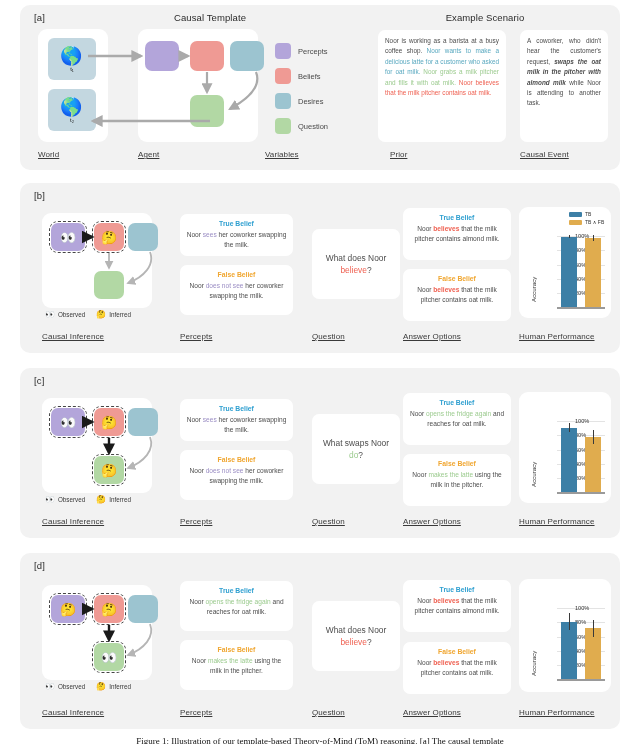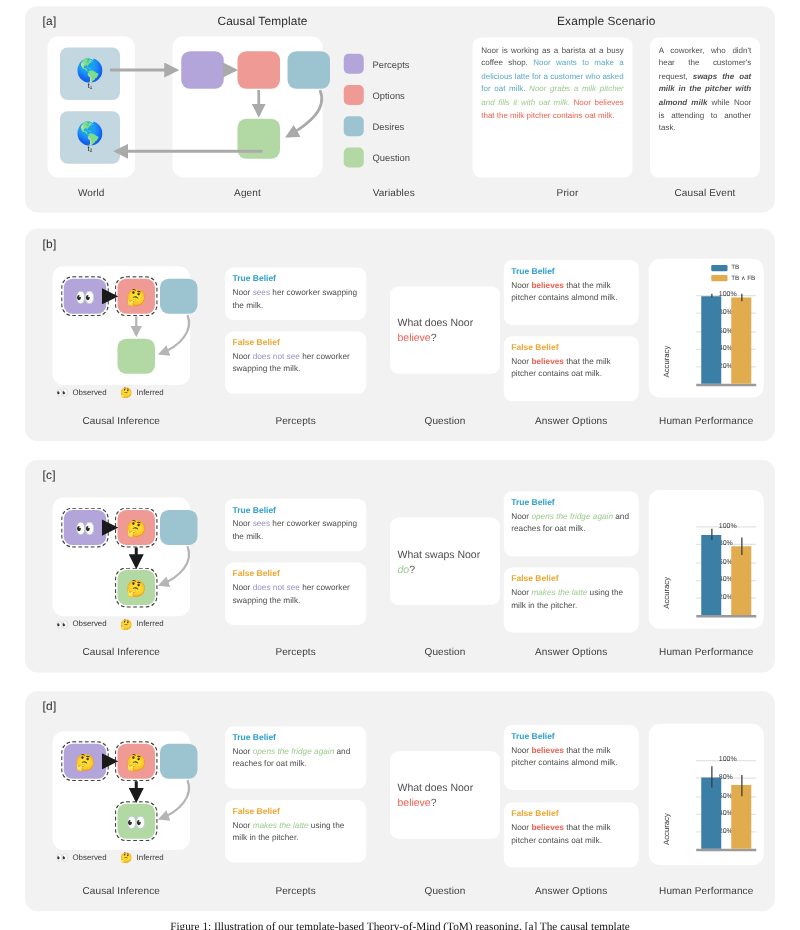--- a/index.html
+++ b/index.html
@@ -26,46 +26,47 @@
   .panel-title {
     position: absolute;
     top: 7px;
     font-size: 9.5px; color: #2b2b2b;
     text-align: center;
     letter-spacing: .1px;
   }
   .col-label {
     position: absolute;
     font-size: 8px; color: #3a3a3a;
-    text-align: center;
     letter-spacing: .1px;
+    text-decoration: underline;
   }
 
   
   .card {
     position: absolute;
     background: #ffffff;
     border-radius: 9px;
   }
   .textcard {
     position: absolute;
     background: #ffffff;
     border-radius: 7px;
     padding: 5px 6px;
     font-size: 6.6px;
     line-height: 1.5;
     color: #4d4d4d;
+    text-align: center;
   }
   .textcard .hdr { display: block; font-weight: bold; margin-bottom: 1px; font-size: 6.8px; }
   .tb-hdr { color: #2e9fd0; }
   .fb-hdr { color: #f0a630; }
   .c-percept { color: #9b8ec4; }
   .c-belief  { color: #ef6152; }
   .c-desire  { color: #5aa9c0; }
-  .c-action  { color: #9ccb8f; font-style: italic; }
+  .c-action  { color: #9ccb8f; }
   .c-gray    { color: #4d4d4d; }
 
   
   .node {
     position: absolute;
     border-radius: 7px;
     display: flex; align-items: center; justify-content: center;
     font-size: 13px; line-height: 1;
   }
   .n-percept { background: #b3a5da; }
@@ -183,21 +184,21 @@
       <line x1="68" y1="51" x2="121" y2="51" stroke="#aaa" stroke-width="2.4" marker-end="url(#ah-b)"></line>
       <line x1="190" y1="116" x2="73" y2="116" stroke="#aaa" stroke-width="2.4" marker-end="url(#ah-b)"></line>
     </svg>
 
     <div class="legend-row" style="left:255px; top:38px;">
       <span class="legend-swatch" style="background:#b3a5da;"></span>
       <span class="legend-text">Percepts</span>
     </div>
     <div class="legend-row" style="left:255px; top:63px;">
       <span class="legend-swatch" style="background:#ef9a94;"></span>
-      <span class="legend-text">Options</span>
+      <span class="legend-text">Beliefs</span>
     </div>
     <div class="legend-row" style="left:255px; top:88px;">
       <span class="legend-swatch" style="background:#9cc4d0;"></span>
       <span class="legend-text">Desires</span>
     </div>
     <div class="legend-row" style="left:255px; top:113px;">
       <span class="legend-swatch" style="background:#b2d8a4;"></span>
       <span class="legend-text">Question</span>
     </div>
 

